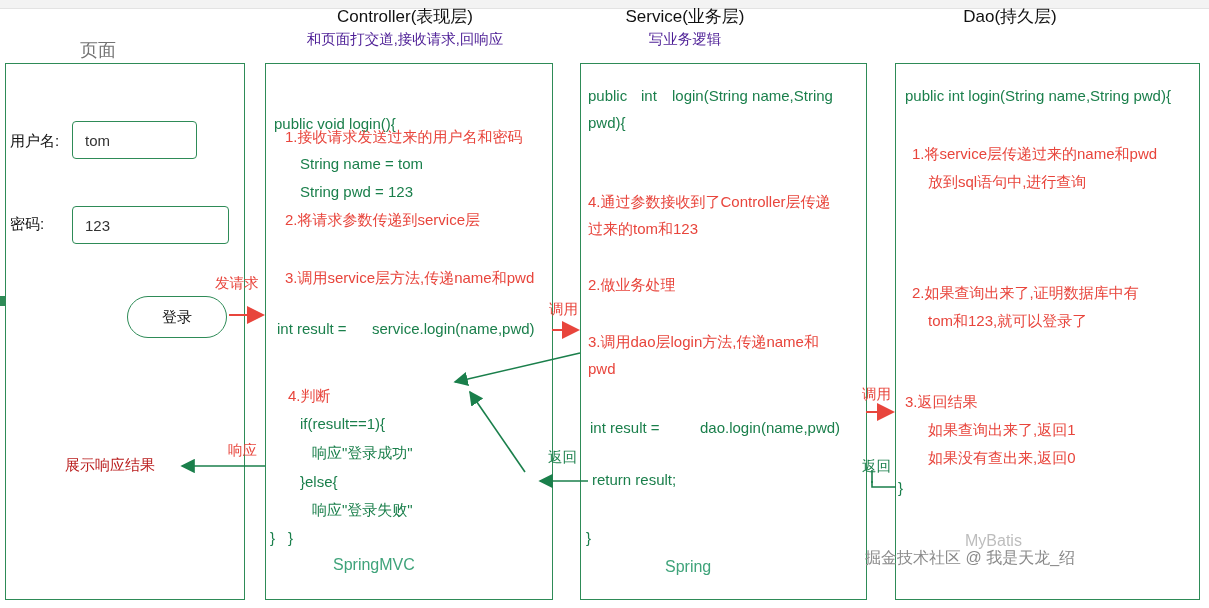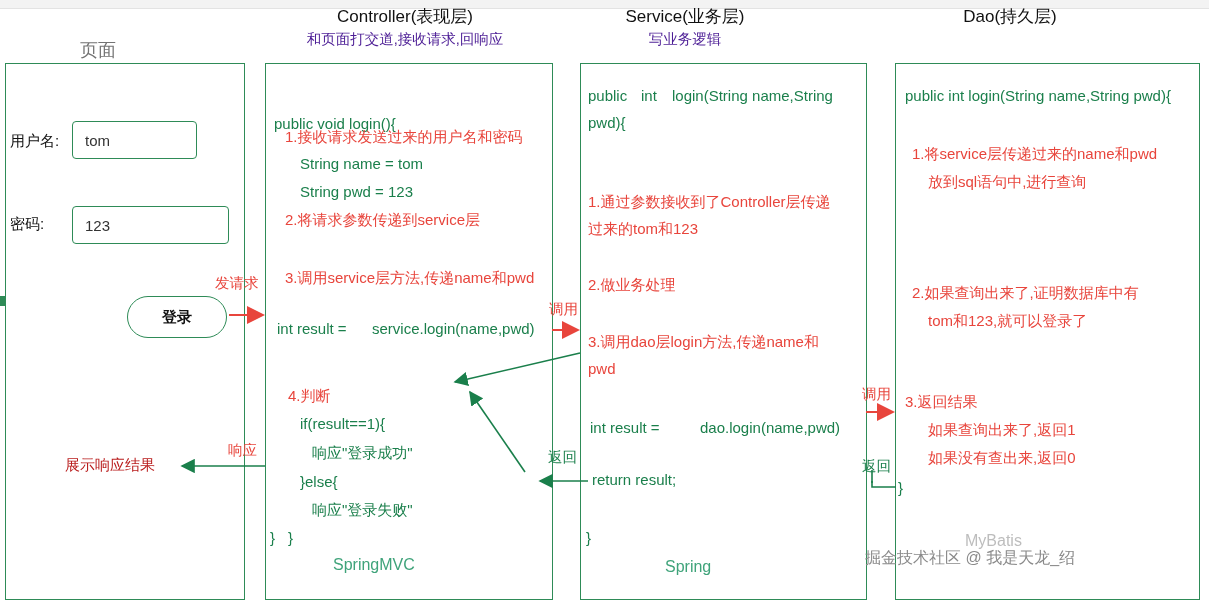--- a/index.html
+++ b/index.html
@@ -48,21 +48,21 @@
 
   <div class="col-title" style="left:845px;top:5px;width:330px;">Dao(持久层)</div>
 
   <div class="page-label" style="left:80px;top:38px;">页面</div>
 
   <div class="box page" style="left:5px;top:63px;width:240px;height:537px;"></div>
   <div class="field-label" style="left:10px;top:132px;">用户名:</div>
   <div class="input" style="left:72px;top:121px;width:125px;height:38px;">tom</div>
   <div class="field-label" style="left:10px;top:215px;">密码:</div>
   <div class="input" style="left:72px;top:206px;width:157px;height:38px;">123</div>
-  <div class="btn" style="left:127px;top:296px;width:100px;height:42px;font-weight:bold;">登录</div>
+  <div class="btn" style="left:127px;top:296px;width:100px;height:42px;">登录</div>
   <div class="note-green" style="left:65px;top:456px;">展示响应结果</div>
 
   <div class="box" style="left:265px;top:63px;width:288px;height:537px;"></div>
   <div class="code c-green" style="left:274px;top:86px;margin-top:28px;">public void login(){</div>
   <div class="code c-red" style="left:285px;top:127px;">1.接收请求发送过来的用户名和密码</div>
   <div class="code c-green" style="left:300px;top:154px;">String name = tom</div>
   <div class="code c-green" style="left:300px;top:182px;">String pwd = 123</div>
   <div class="code c-red" style="left:285px;top:210px;">2.将请求参数传递到service层</div>
   <div class="code c-red" style="left:285px;top:268px;">3.调用service层方法,传递name和pwd</div>
   <div class="code c-green" style="left:277px;top:319px;">int result = </div>
@@ -74,21 +74,21 @@
   <div class="code c-green" style="left:312px;top:500px;">响应"登录失败"</div>
   <div class="code c-green" style="left:288px;top:528px;">}</div>
   <div class="code c-green" style="left:270px;top:528px;">}</div>
   <div class="framework" style="left:333px;top:556px;">SpringMVC</div>
 
   <div class="box" style="left:580px;top:63px;width:287px;height:537px;"></div>
   <div class="code c-green" style="left:588px;top:86px;">public</div>
   <div class="code c-green" style="left:641px;top:86px;">int</div>
   <div class="code c-green" style="left:672px;top:86px;">login(String name,String</div>
   <div class="code c-green" style="left:588px;top:113px;">pwd){</div>
-  <div class="code c-red" style="left:588px;top:192px;">1.通过参数接收到了Controller层传递</div>
+  <div class="code c-red" style="left:588px;top:192px;">4.通过参数接收到了Controller层传递</div>
   <div class="code c-red" style="left:588px;top:219px;">过来的tom和123</div>
   <div class="code c-red" style="left:588px;top:275px;">2.做业务处理</div>
   <div class="code c-red" style="left:588px;top:332px;">3.调用dao层login方法,传递name和</div>
   <div class="code c-red" style="left:588px;top:359px;">pwd</div>
   <div class="code c-green" style="left:590px;top:418px;">int result = </div>
   <div class="code c-green" style="left:700px;top:418px;">dao.login(name,pwd)</div>
   <div class="code c-green" style="left:592px;top:470px;">return result;</div>
   <div class="code c-green" style="left:586px;top:528px;">}</div>
   <div class="framework" style="left:665px;top:558px;">Spring</div>
 

